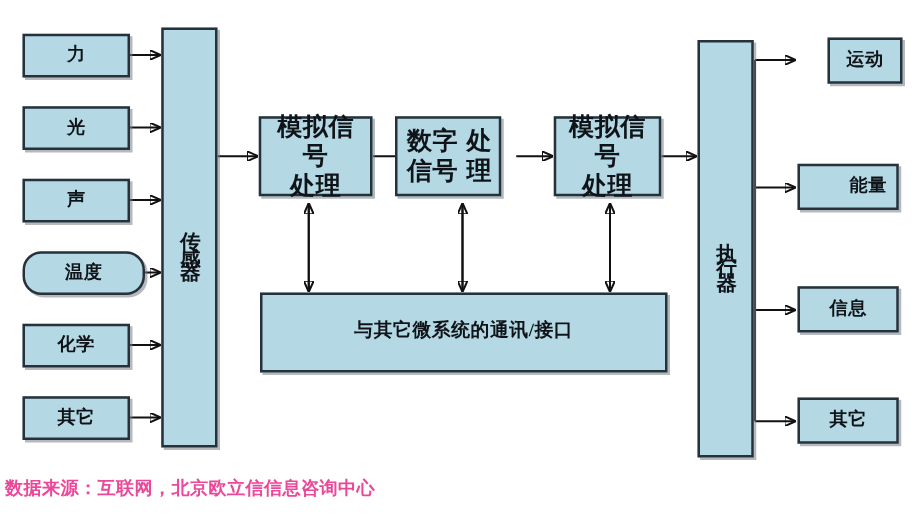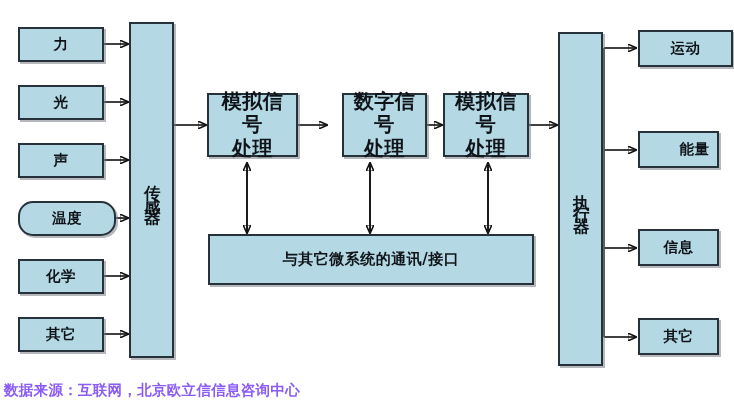--- a/index.html
+++ b/index.html
@@ -55,21 +55,21 @@
     font-weight: 600;
     line-height: 1;
   }
 
   .caption {
     position: absolute;
     left: 4px;
     top: 381px;
     font-size: 14.5px;
     font-weight: 600;
-    color: #8b5cf6;
+    color: #ec4899;
     letter-spacing: 0.3px;
     white-space: nowrap;
   }
 
   svg.links {
     position: absolute;
     left: 0;
     top: 0;
     width: 734px;
     height: 417px;
@@ -148,39 +148,39 @@
 
   <div class="box column" style="left:129px; top:22px; width:45px; height:336px;">
     <span class="vtext">传感器</span>
   </div>
 
   <div class="box proc" style="left:207px; top:93px; width:91px; height:64px; flex-direction:column;">
     <span>模拟信号</span>
     <span>处理</span>
   </div>
 
-  <div class="box proc" style="left:342px; top:93px; width:85px; height:64px; flex-direction:column;">
+  <div class="box proc" style="left:316px; top:93px; width:85px; height:64px; flex-direction:row;">
     <span>数字信号</span>
     <span>处理</span>
   </div>
 
   <div class="box proc" style="left:443px; top:93px; width:86px; height:64px; flex-direction:column;">
     <span>模拟信号</span>
     <span>处理</span>
   </div>
 
-  <div class="box comm" style="left:208px; top:234px; width:326px; height:51px; flex-direction:column;">
+  <div class="box comm" style="left:208px; top:234px; width:326px; height:64px; flex-direction:column;font-family:Liberation Serif, serif;">
     <span>与其它微系统的通讯/接口</span>
   </div>
 
   <div class="box column" style="left:558px; top:32px; width:45px; height:334px;">
     <span class="vtext">执行器</span>
   </div>
 
-  <div class="box small" style="left:638px; top:30px; width:95px; height:37px;">
+  <div class="box small" style="left:662px; top:30px; width:60px; height:37px;">
     <span>运动</span>
   </div>
 
   <div class="box small" style="left:638px; top:131px; width:81px; height:37px;padding-left:32px;">
     <span>能量</span>
   </div>
 
   <div class="box small" style="left:638px; top:229px; width:81px; height:37px;text-align:right;">
     <span>信息</span>
   </div>

